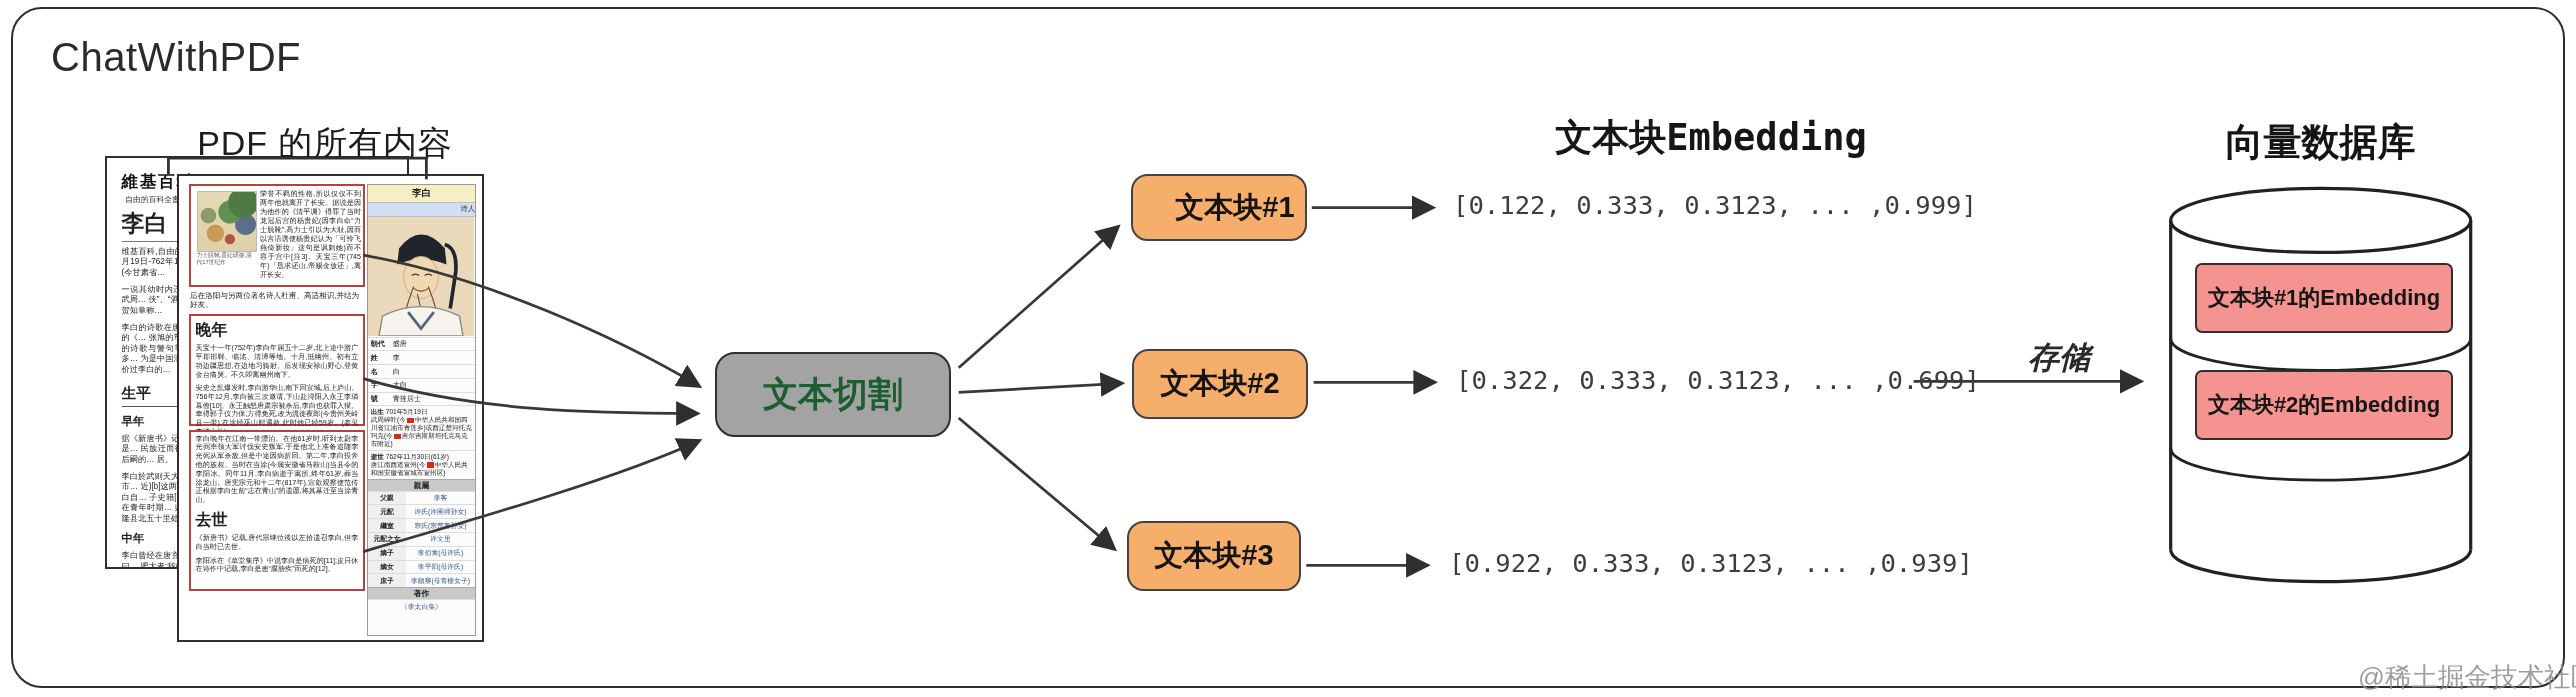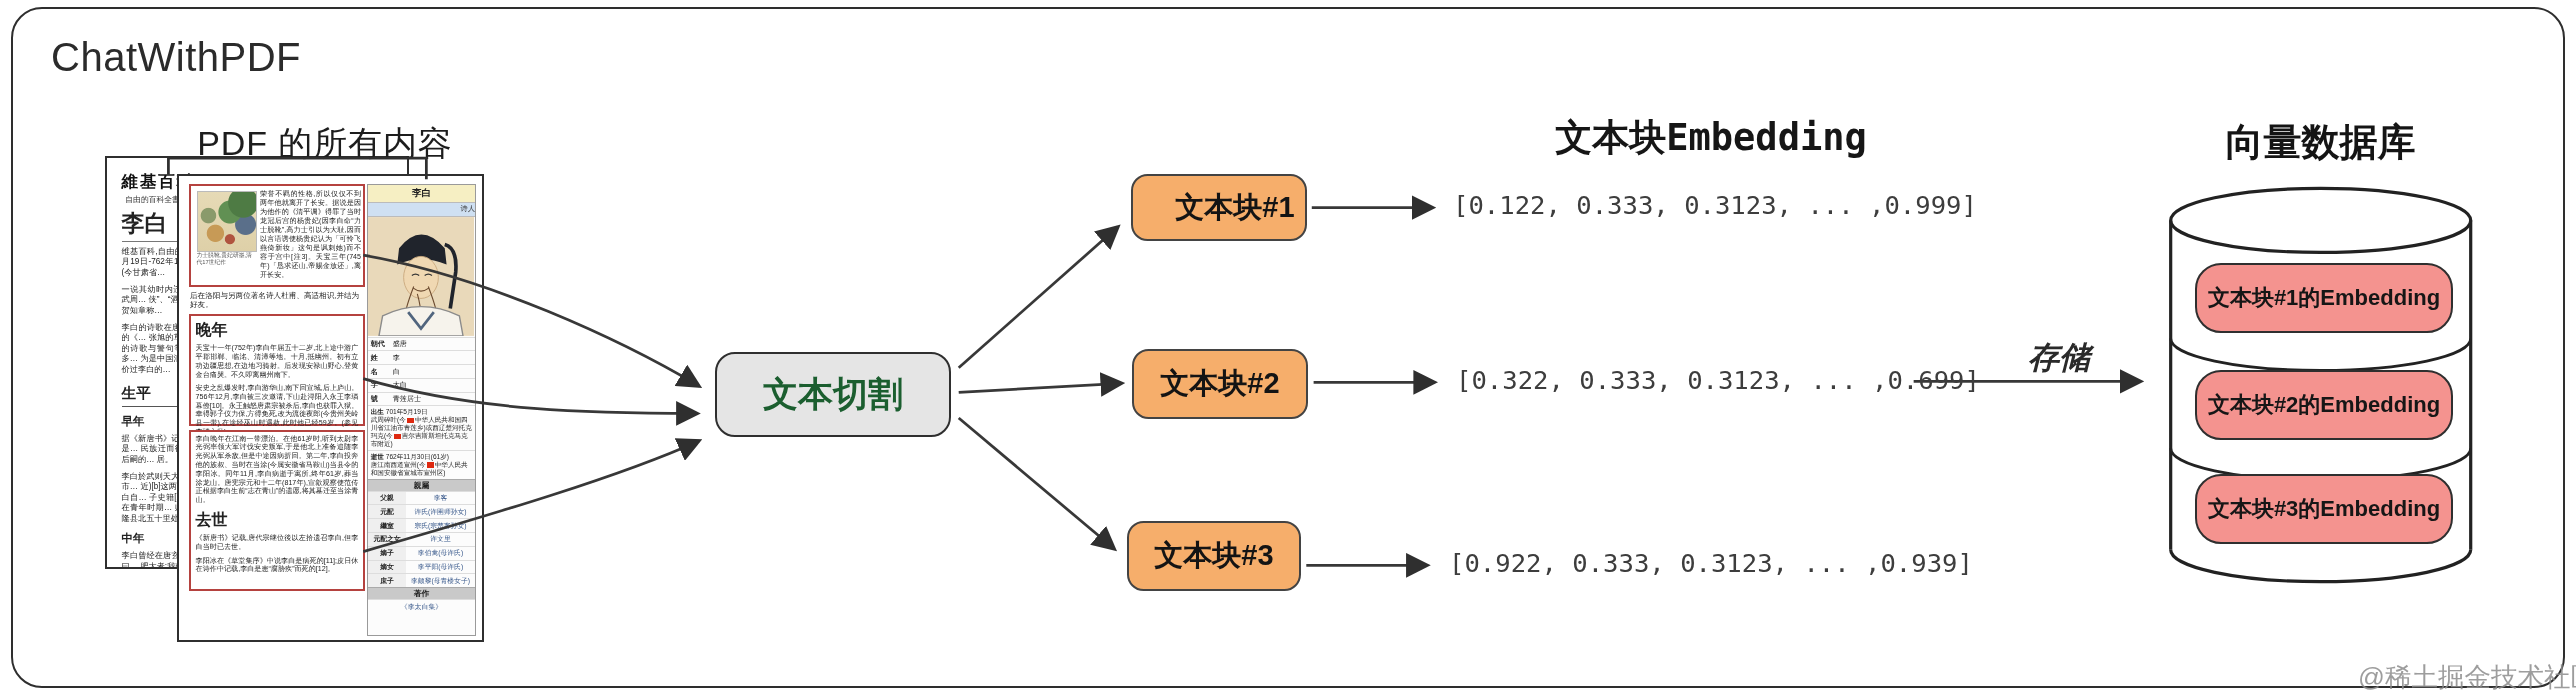--- a/index.html
+++ b/index.html
@@ -55,38 +55,38 @@
   .ib-block .lab{font-weight:700;}
   .ib-gray{background:#c9c9c9;font-weight:700;text-align:center;font-size:7.8px;padding:0 0;border-top:0.9px solid #aaa;}
   .fam-row{display:flex;border-top:0.9px solid #ddd;font-size:6.8px;}
   .fam-row .fl{width:38px;text-align:center;font-weight:700;padding:1.4px 0;flex:none;background:#efefef;}
   .fam-row .fv{flex:1;text-align:center;padding:1.4px 0.9px;color:#3a5a8c;}
   .works-row{text-align:center;padding:1.8px 0;border-top:0.9px solid #ddd;color:#3a5a8c;}
   .flag{display:inline-block;width:7.3px;height:5.5px;background:#de2910;margin:0 0.9px;vertical-align:-0.9px;}
 
   
   .node{display:flex;align-items:center;justify-content:center;box-sizing:border-box;z-index:10;}
-  #splitter{left:715px;top:352px;width:236px;height:85px;background:#e5e5e5;border:2.7px solid #2f2f2f;border-radius:20px;
+  #splitter{left:715px;top:352px;width:236px;height:85px;background:#a3a3a3;border:2.7px solid #2f2f2f;border-radius:20px;
             font-size:35px;font-weight:600;color:#1b5e2f;}
   .chunk{background:#f6ae6b;border:2.7px solid #434343;border-radius:16.5px;font-size:29px;font-weight:700;color:#141414;}
   #chunk-1{left:1131px;top:174px;width:176px;height:67px;padding-left:32px;}
   #chunk-2{left:1132px;top:349px;width:176px;height:70px;}
   #chunk-3{left:1127px;top:521px;width:174px;height:70px;}
 
   .vector{font-family:"DejaVu Sans Mono","Liberation Mono",monospace;font-size:25.6px;color:#3d3d3d;z-index:10;white-space:nowrap;}
   #vector-1{left:1453px;top:190px;}
   #vector-2{left:1456px;top:365px;}
   #vector-3{left:1449px;top:548px;}
 
   #embedding-header{left:1464px;top:113px;width:494px;text-align:center;font-size:37px;font-weight:700;color:#161616;z-index:10;
                     font-family:"DejaVu Sans Mono","Liberation Mono",monospace;}
   #store-label{left:1995px;top:337px;width:128px;text-align:center;font-size:31px;font-weight:600;color:#2a2a2a;z-index:10;font-style:italic;}
   #db-title{left:2174px;top:117px;width:293px;text-align:center;font-size:38px;font-weight:700;color:#141414;z-index:10;}
 
-  .record{background:#f4938f;border:2.7px solid #2f2f2f;border-radius:26px;font-size:22px;font-weight:700;color:#161616;z-index:10;
+  .record{background:#f4938f;border:2.7px solid #2f2f2f;border-radius:7px;font-size:22px;font-weight:700;color:#161616;z-index:10;
           display:flex;align-items:center;justify-content:center;}
   #record-1{left:2195px;top:263px;width:254px;height:66px;}
   #record-2{left:2195px;top:370px;width:254px;height:66px;}
   #record-3{left:2195px;top:474px;width:254px;height:66px;}
 
   #watermark{left:2358px;top:659px;font-size:26.5px;color:rgba(140,140,140,.85);z-index:12;white-space:nowrap;}
 
   #overlay{left:0;top:0;width:2576px;height:697px;z-index:5;pointer-events:none;}
 </style>
 </head>
@@ -254,18 +254,17 @@
 
   <div id="vector-1" class="abs vector">[0.122, 0.333, 0.3123, ... ,0.999]</div>
   <div id="vector-2" class="abs vector">[0.322, 0.333, 0.3123, ... ,0.699]</div>
   <div id="vector-3" class="abs vector">[0.922, 0.333, 0.3123, ... ,0.939]</div>
 
   <div id="store-label" class="abs">存储</div>
 
   <div id="db-title" class="abs">向量数据库</div>
   <div id="record-1" class="abs record">文本块#1的Embedding</div>
   <div id="record-2" class="abs record">文本块#2的Embedding</div>
-  <div id="record-3" class="abs record">文本块#3的Embedding</div>
 
   <div id="watermark" class="abs">@稀土掘金技术社区</div>
 
 </div>
 
 
 </body></html>

